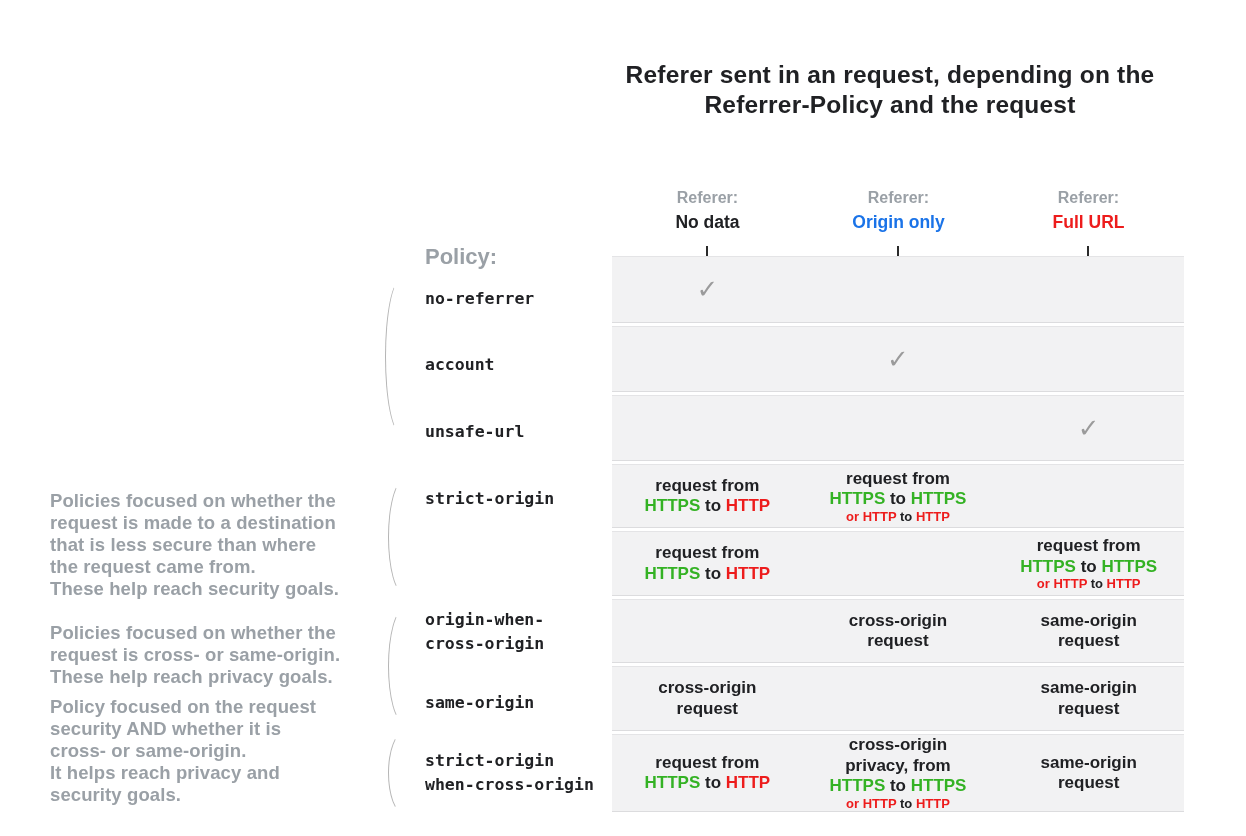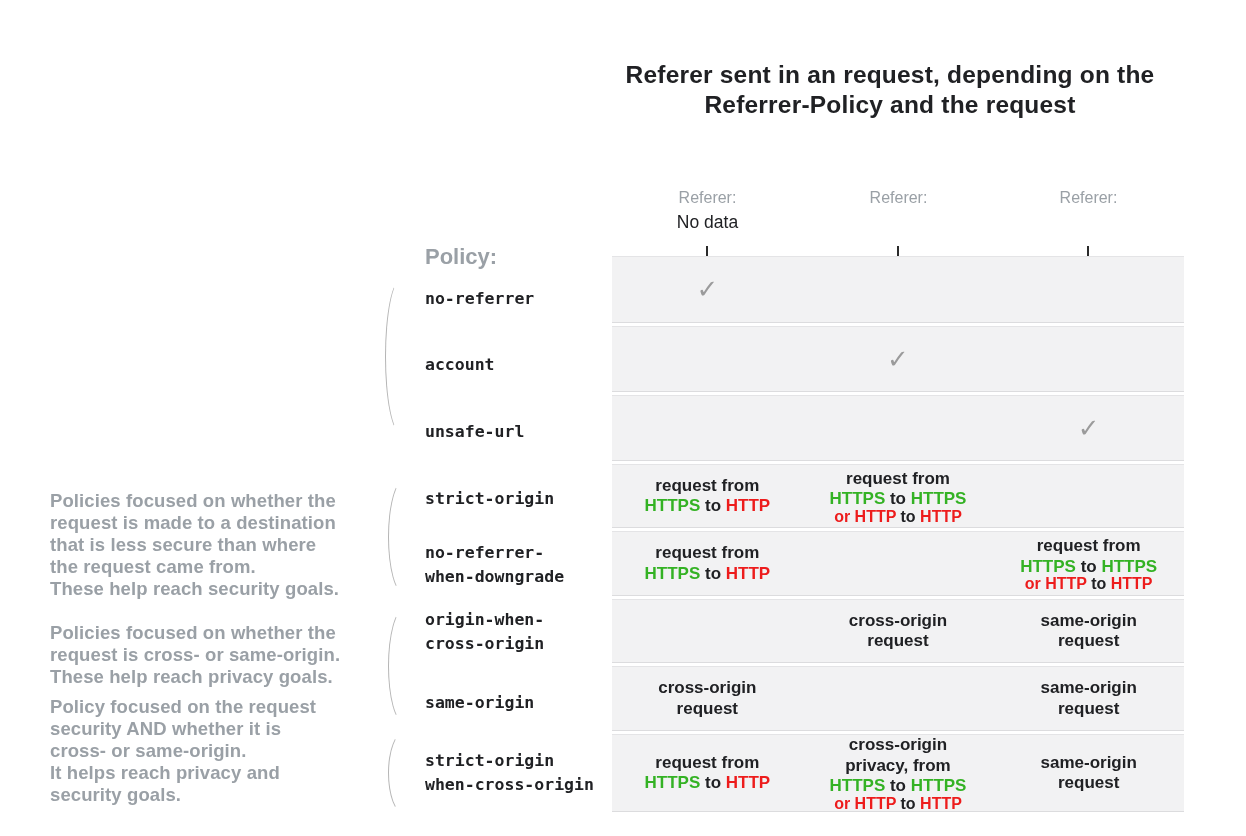--- a/index.html
+++ b/index.html
@@ -25,35 +25,35 @@
   .brace-3{left:388px;top:577px;height:112px;}
   .brace-4{left:388px;top:700px;height:80px;}
 
   .policy-label{position:absolute;left:425px;top:212px;font-size:22px;
                 font-weight:bold;color:var(--gray);}
   .policy{position:absolute;left:425px;transform:translateY(-50%);
           font-family:"DejaVu Sans Mono", monospace;font-weight:bold;
           font-size:16.5px;line-height:24px;color:var(--k);white-space:pre-line;}
 
   .col-header{position:absolute;top:153px;width:191px;text-align:center;
-              font-weight:normal;line-height:25px;}
+              font-weight:bold;line-height:25px;}
   .col-header .h-label{font-size:16px;color:var(--gray);}
   .col-header .h-value{font-size:17.5px;}
   .hv-black{color:var(--k);} .hv-blue{color:var(--blue);} .hv-red{color:var(--red);}
 
   .tick{position:absolute;top:214px;width:2px;height:13px;background:#2b2b2b;}
 
   .ptable{position:absolute;left:612px;top:224px;width:572px;}
   .prow{display:grid;grid-template-columns:repeat(3,1fr);margin-bottom:3px;
         background:var(--rowbg);border-top:1px solid #e4e4e6;border-bottom:1px solid #dcdcde;
         box-sizing:border-box;}
   .pcell{display:flex;flex-direction:column;justify-content:center;align-items:center;
          text-align:center;}
   .cell-line{font-size:17px;line-height:20.5px;font-weight:bold;color:var(--k);}
-  .cell-line.small{font-size:16px;line-height:14px;}
+  .cell-line.small{font-size:13px;line-height:14px;}
   .c-k{color:var(--k);} .c-g{color:var(--green);} .c-r{color:var(--red);}
   .check{font-size:26px;color:var(--check);font-weight:normal;}
 </style>
 </head>
 <body>
 
 <div class="stage">
 
   <div class="title">Referer sent in an request, depending on the
 Referrer-Policy and the request</div>
@@ -75,37 +75,37 @@
   <div class="brace brace-1"></div>
   <div class="brace brace-2"></div>
   <div class="brace brace-3"></div>
   <div class="brace brace-4"></div>
 
   <div class="policy-label">Policy:</div>
   <div class="policy" style="top:267px">no-referrer</div>
   <div class="policy" style="top:333px">account</div>
   <div class="policy" style="top:400px">unsafe-url</div>
   <div class="policy" style="top:467px">strict-origin</div>
-  <div class="policy" style="top:533px">no-referrer-
-when-downgrade</div>
   <div class="policy" style="top:600px">origin-when-
 cross-origin</div>
   <div class="policy" style="top:671px">same-origin</div>
   <div class="policy" style="top:741px">strict-origin
 when-cross-origin</div>
 
   <div class="col-header" style="left:612px">
     <div class="h-label">Referer:</div>
     <div class="h-value hv-black">No data</div>
   </div>
   <div class="col-header" style="left:803px">
     <div class="h-label">Referer:</div>
+    <div class="h-value hv-blue">Origin only</div>
   </div>
   <div class="col-header" style="left:993px">
     <div class="h-label">Referer:</div>
+    <div class="h-value hv-red">Full URL</div>
   </div>
 
   <div class="tick" style="left:706px"></div>
   <div class="tick" style="left:897px"></div>
   <div class="tick" style="left:1087px"></div>
 
   <div class="ptable">
     <div class="prow" style="height: 67px;">
         <div class="pcell">
           <span class="check">✓</span>

